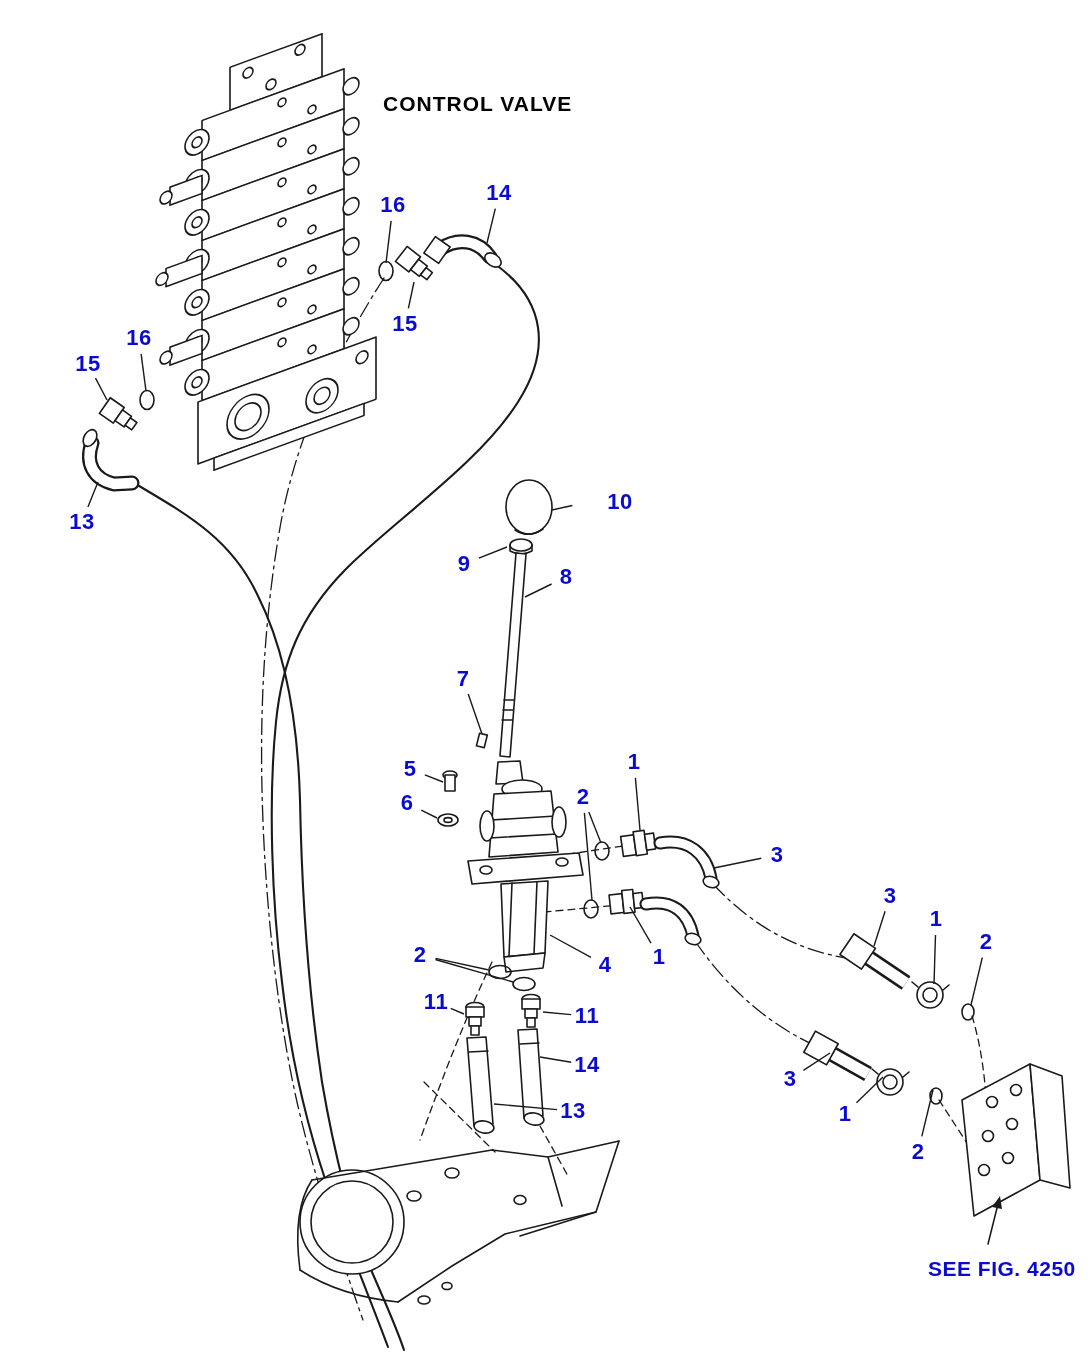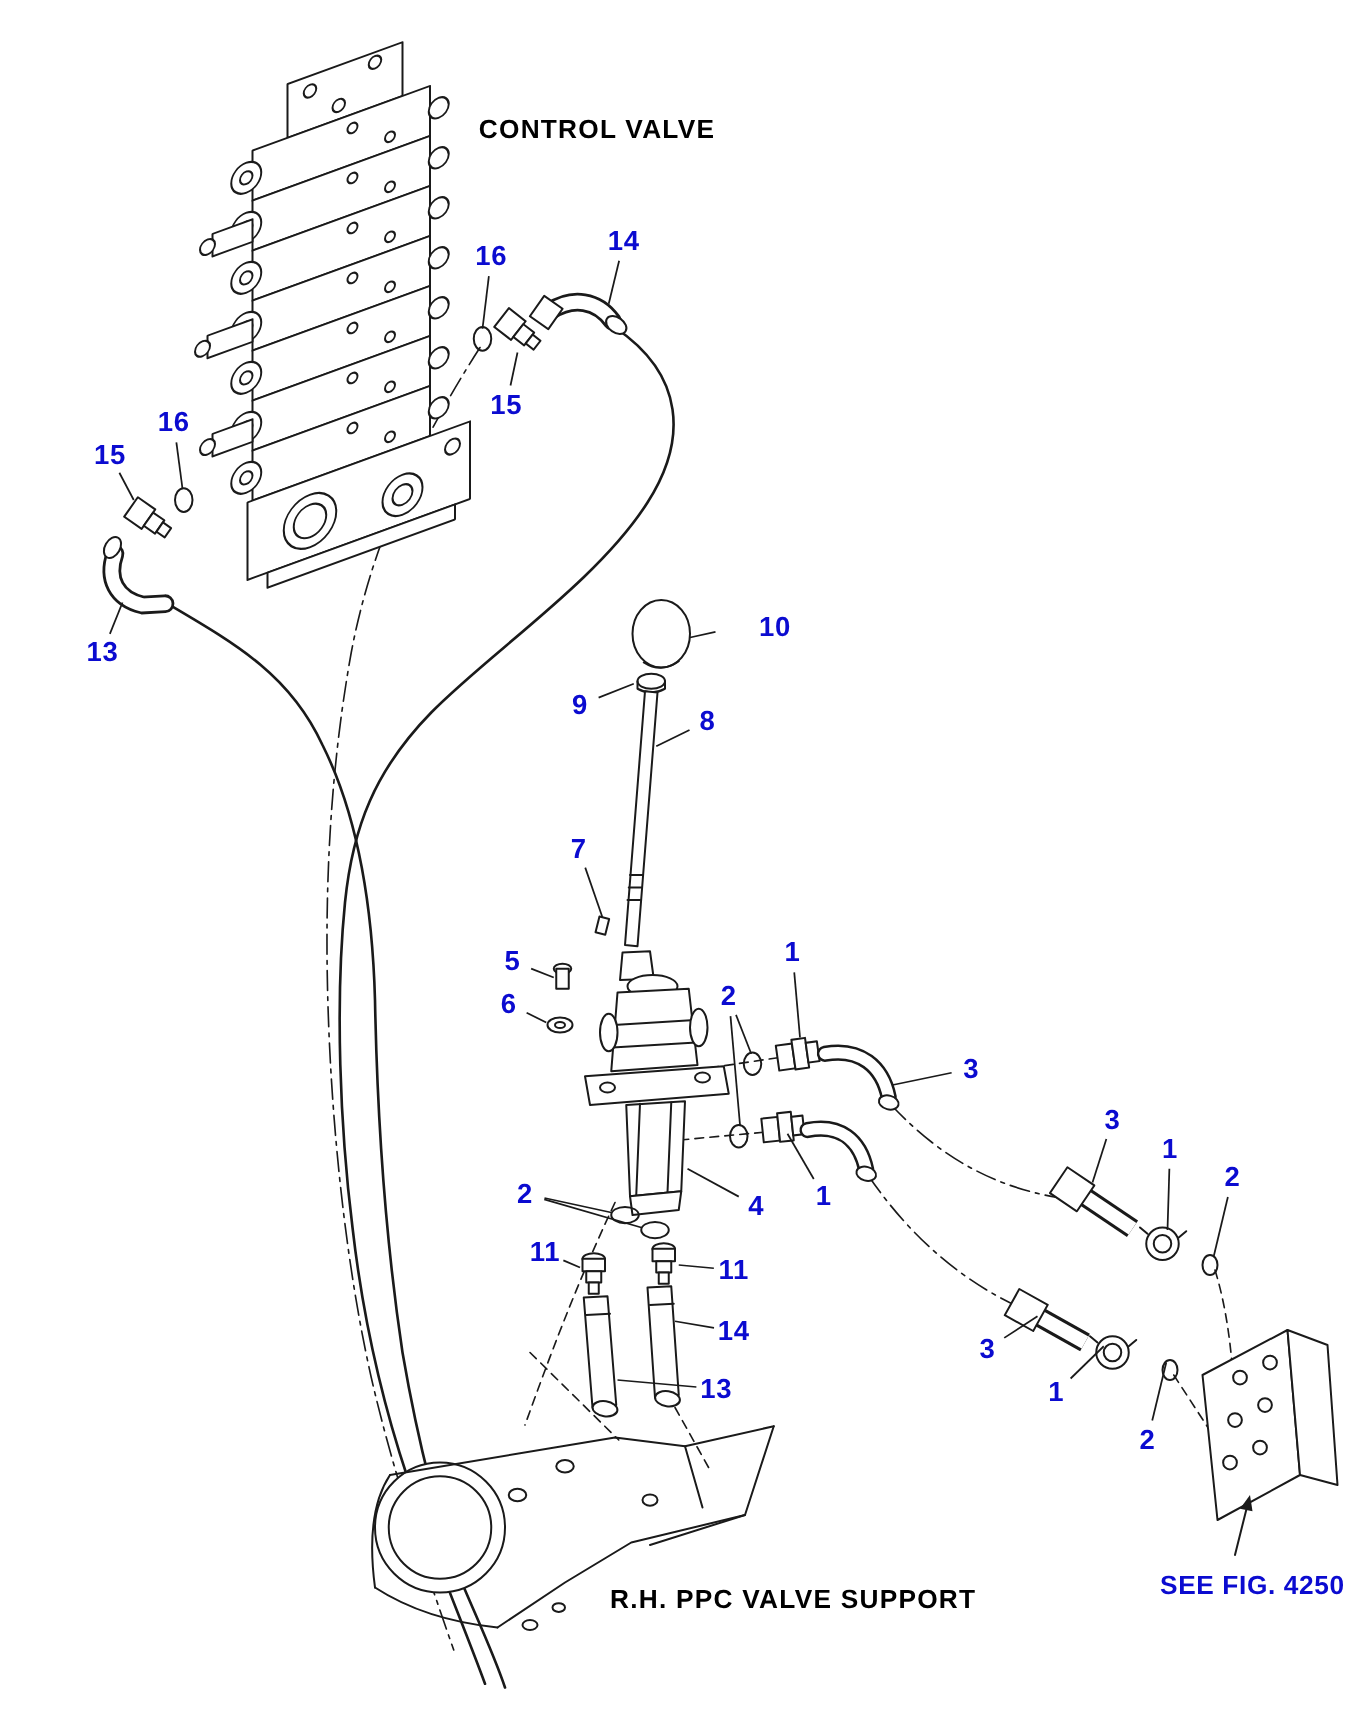--- a/index.html
+++ b/index.html
@@ -316,16 +316,15 @@
       <div class="callout" style="left: 573px; top: 1111px;">13</div>
       <div class="callout" style="left: 890px; top: 896px;">3</div>
       <div class="callout" style="left: 936px; top: 919px;">1</div>
       <div class="callout" style="left: 986px; top: 942px;">2</div>
       <div class="callout" style="left: 790px; top: 1079px;">3</div>
       <div class="callout" style="left: 845px; top: 1114px;">1</div>
       <div class="callout" style="left: 918px; top: 1152px;">2</div>
     </div>
 
   <div class="title title-cv">CONTROL VALVE</div>
-  <div class="title title-support">R.H. PPC VALVE SUPPORT</div>
   <div class="title title-seefig">SEE FIG. 4250</div>
 
 </div>
 
 </body></html>

